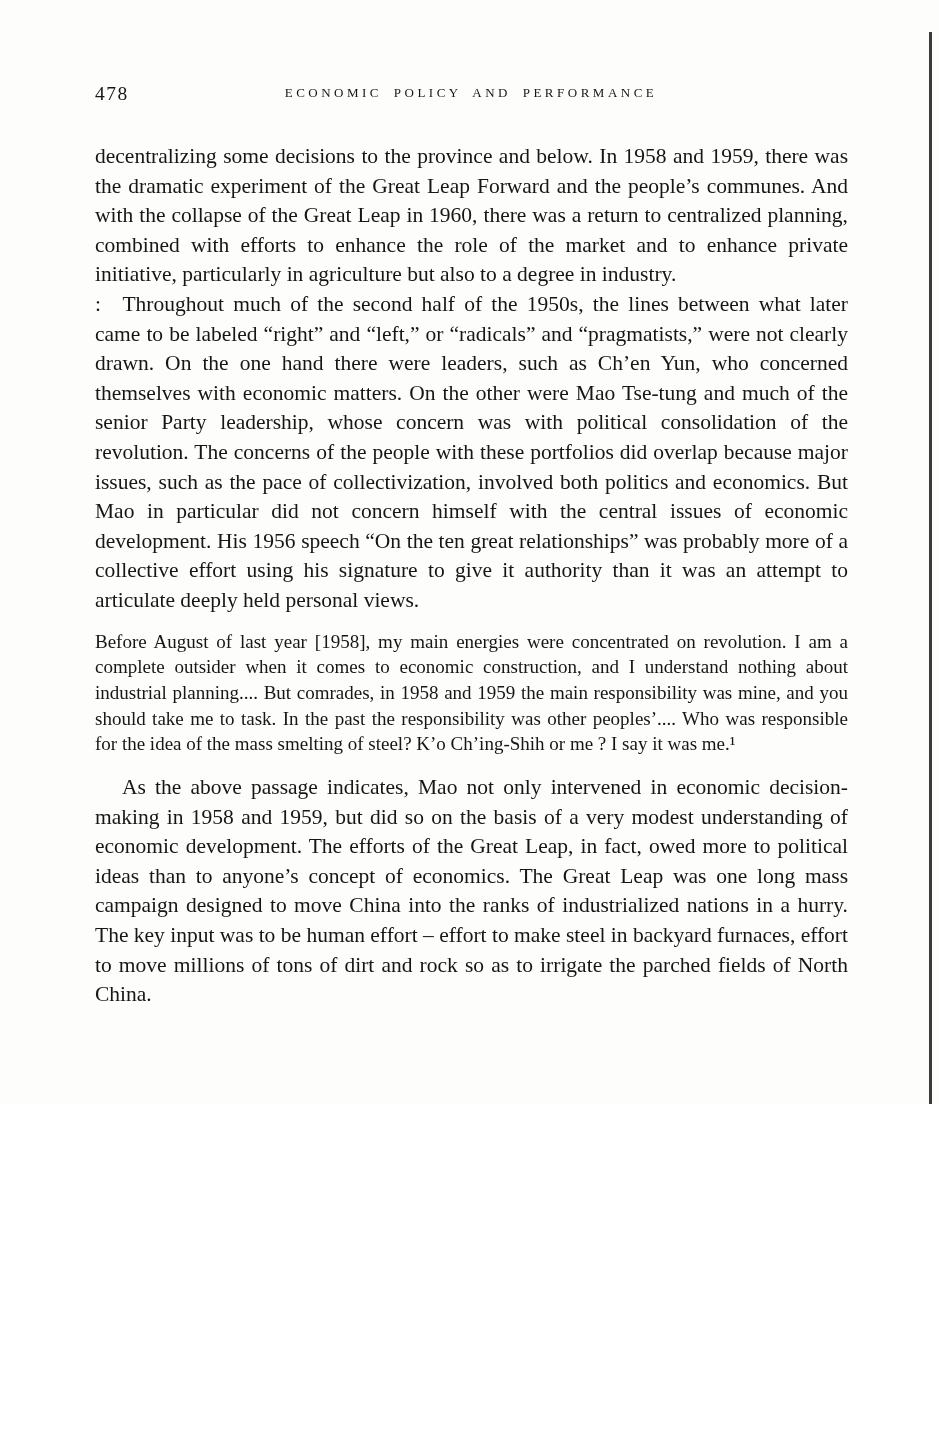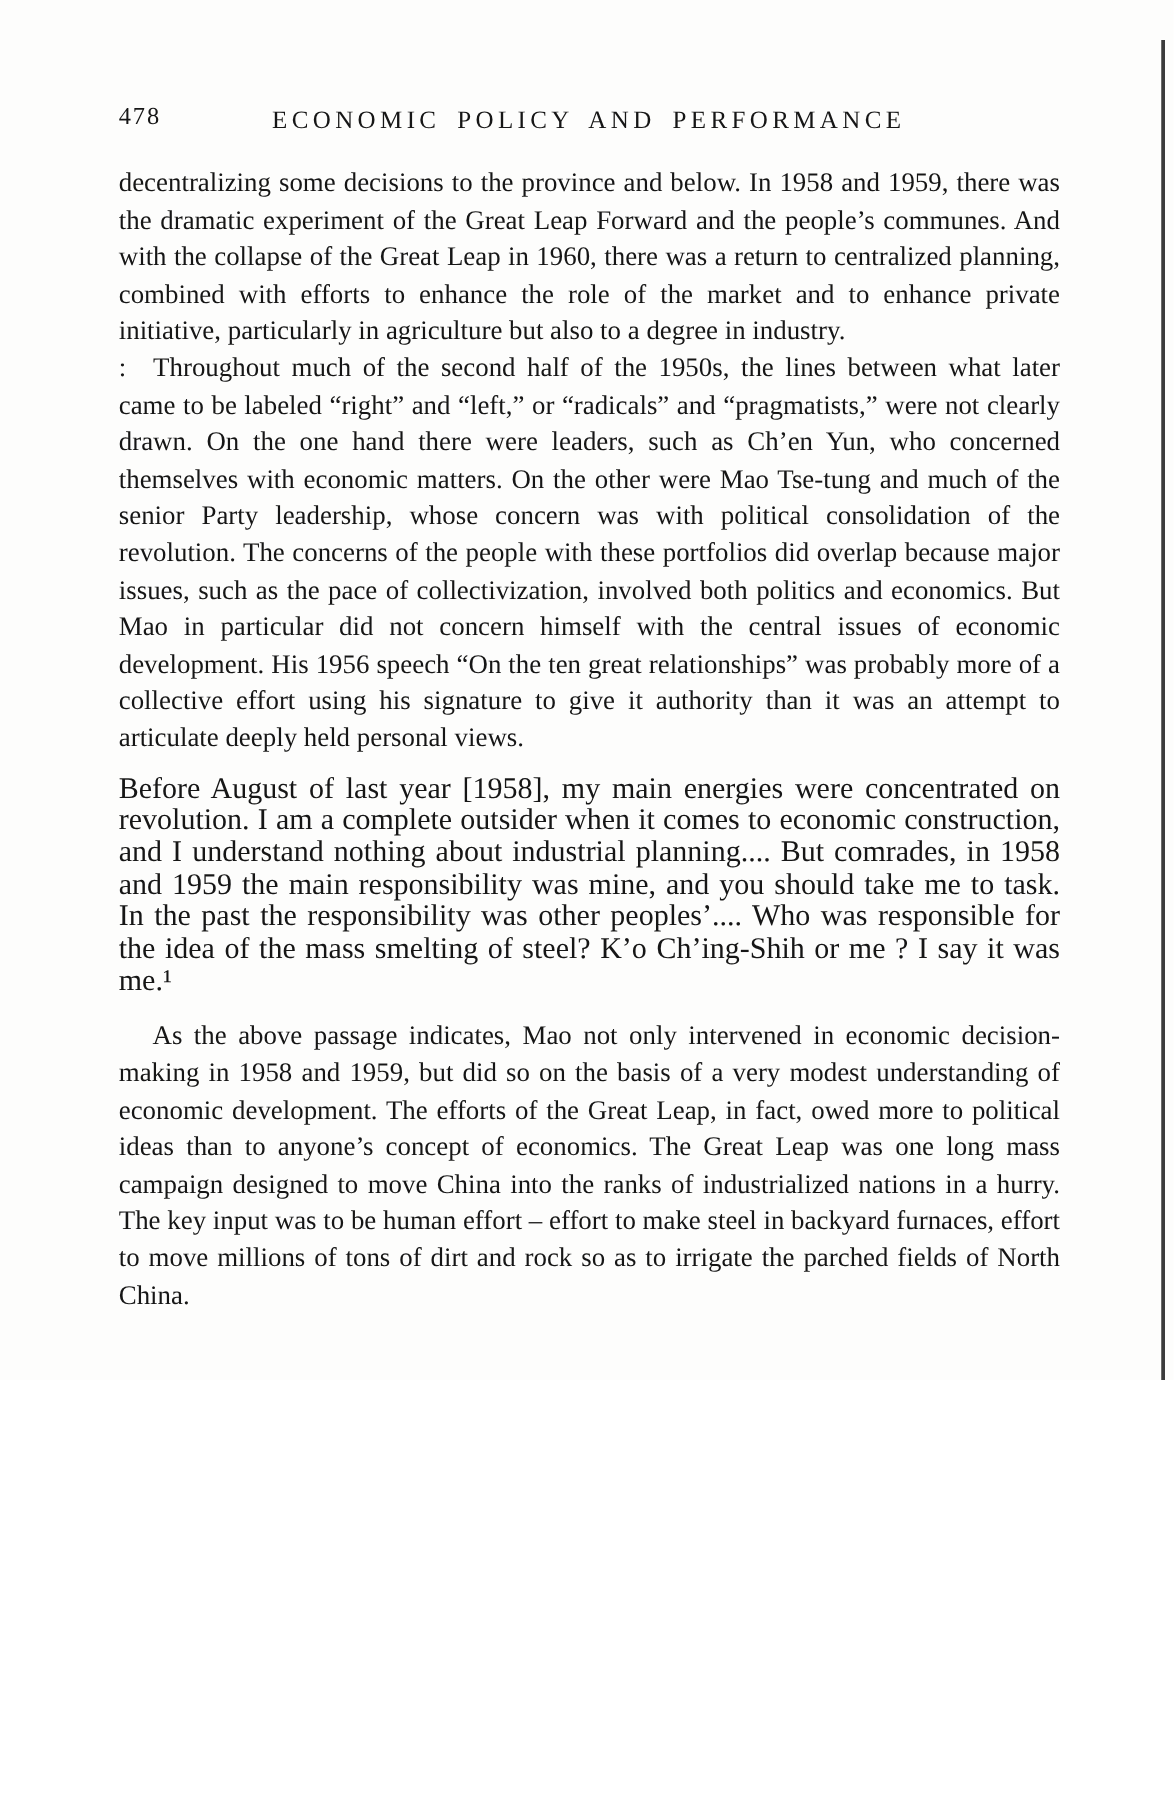--- a/index.html
+++ b/index.html
@@ -27,40 +27,40 @@
     top: 0;
     font-size: 19.5px;
     letter-spacing: 1.5px;
   }
   .running-head {
     position: absolute;
     left: 0;
     right: 0;
     top: 2px;
     text-align: center;
-    font-size: 20px;
+    font-size: 13px;
     letter-spacing: 3.5px;
     word-spacing: 5px;
   }
 
   
   .body-text {
     position: absolute;
-    top: 132px;
+    top: 142px;
     left: 95px;
     width: 753px;
     font-size: 21.5px;
     line-height: 29.6px;
     text-align: justify;
   }
   .body-text p { margin: 0; }
   .para.indent { text-indent: 27px; }
   .quote {
     margin: 13px 0 16px 0;
-    font-size: 24px;
+    font-size: 19px;
     line-height: 25.7px;
     text-align: justify;
   }
 
   
   .footnote {
     position: absolute;
     top: 1298px;
     left: 95px;
     width: 760px;

